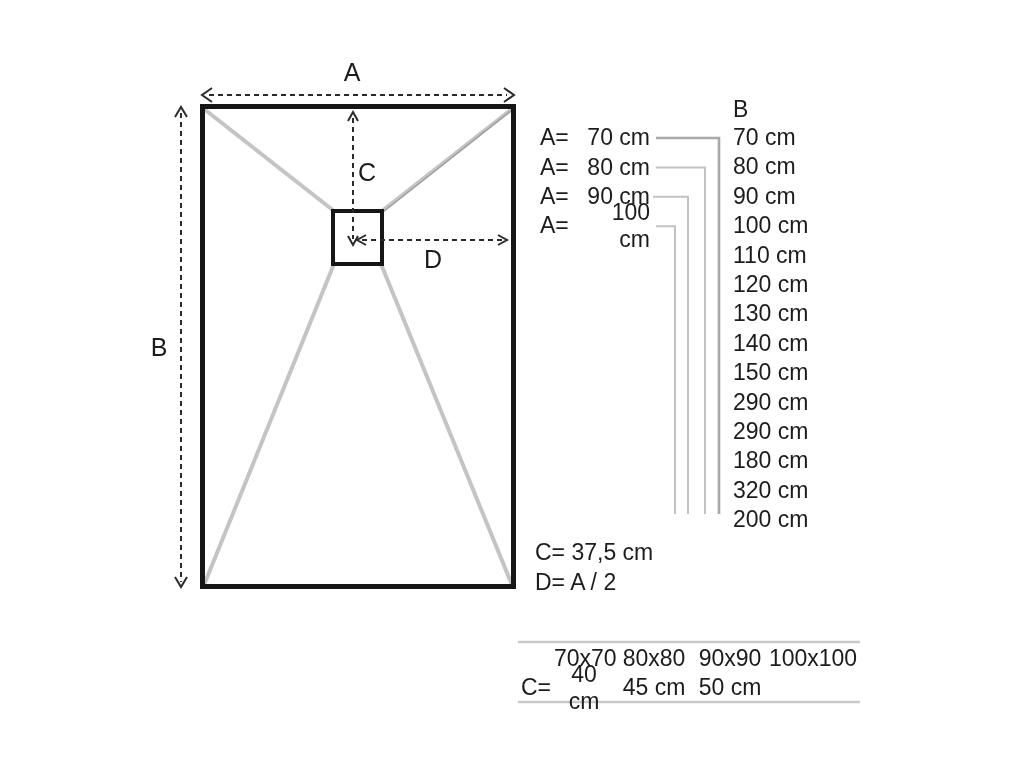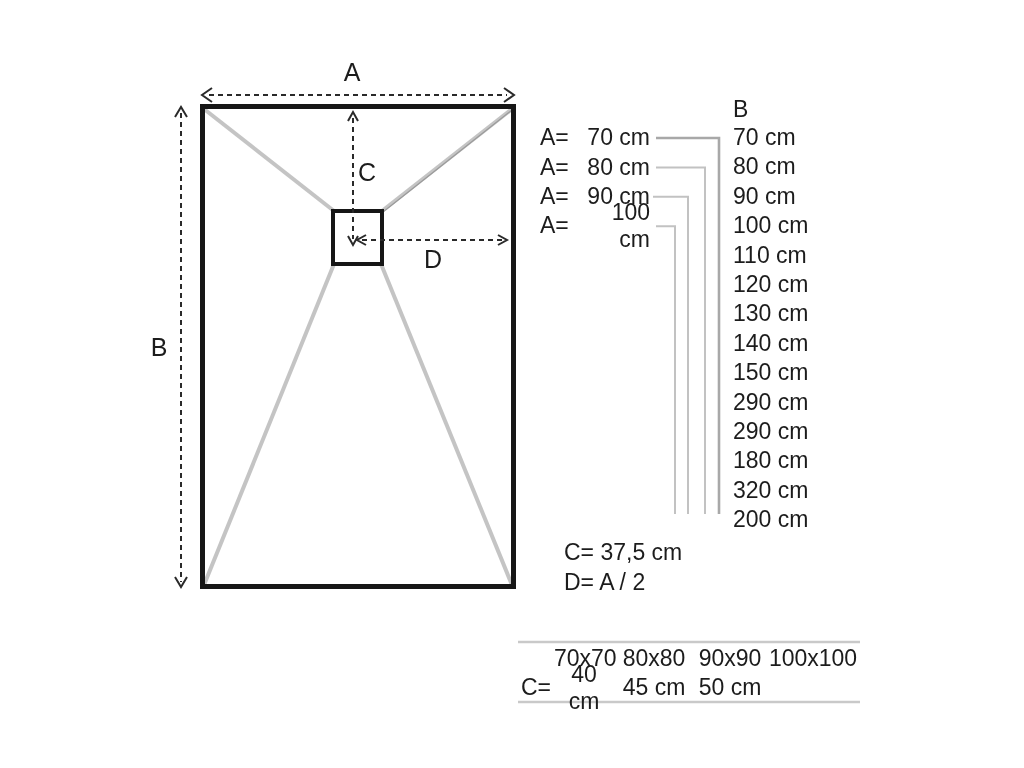--- a/index.html
+++ b/index.html
@@ -12,21 +12,21 @@
   .dimlbl{font-size:25px;text-align:center;}
   
   .a-rows{position:absolute;left:540px;top:123px;font-size:23px;}
   .a-row{display:flex;height:29.4px;align-items:center;}
   .a-row .al{width:36px;flex:none;}
   .a-row .av{width:74px;flex:none;text-align:right;}
   
   .b-col{position:absolute;left:733px;top:123px;font-size:23px;line-height:29.4px;}
   .b-head{position:absolute;left:733px;top:95px;font-size:23px;line-height:28px;}
   
-  .formula{position:absolute;left:564px;font-size:23px;line-height:28px;}
+  .formula{position:absolute;left:535px;font-size:23px;line-height:28px;}
   
   .size-table{
     position:absolute;left:518px;top:644px;width:342px;font-size:23px;
     display:grid;grid-template-columns:36px 60px 80px 72px 94px;grid-auto-rows:29px;
     align-items:center;
   }
   .size-table .c{text-align:center;}
   .size-table .l{text-align:left;padding-left:3px;}
 </style>
 </head>

